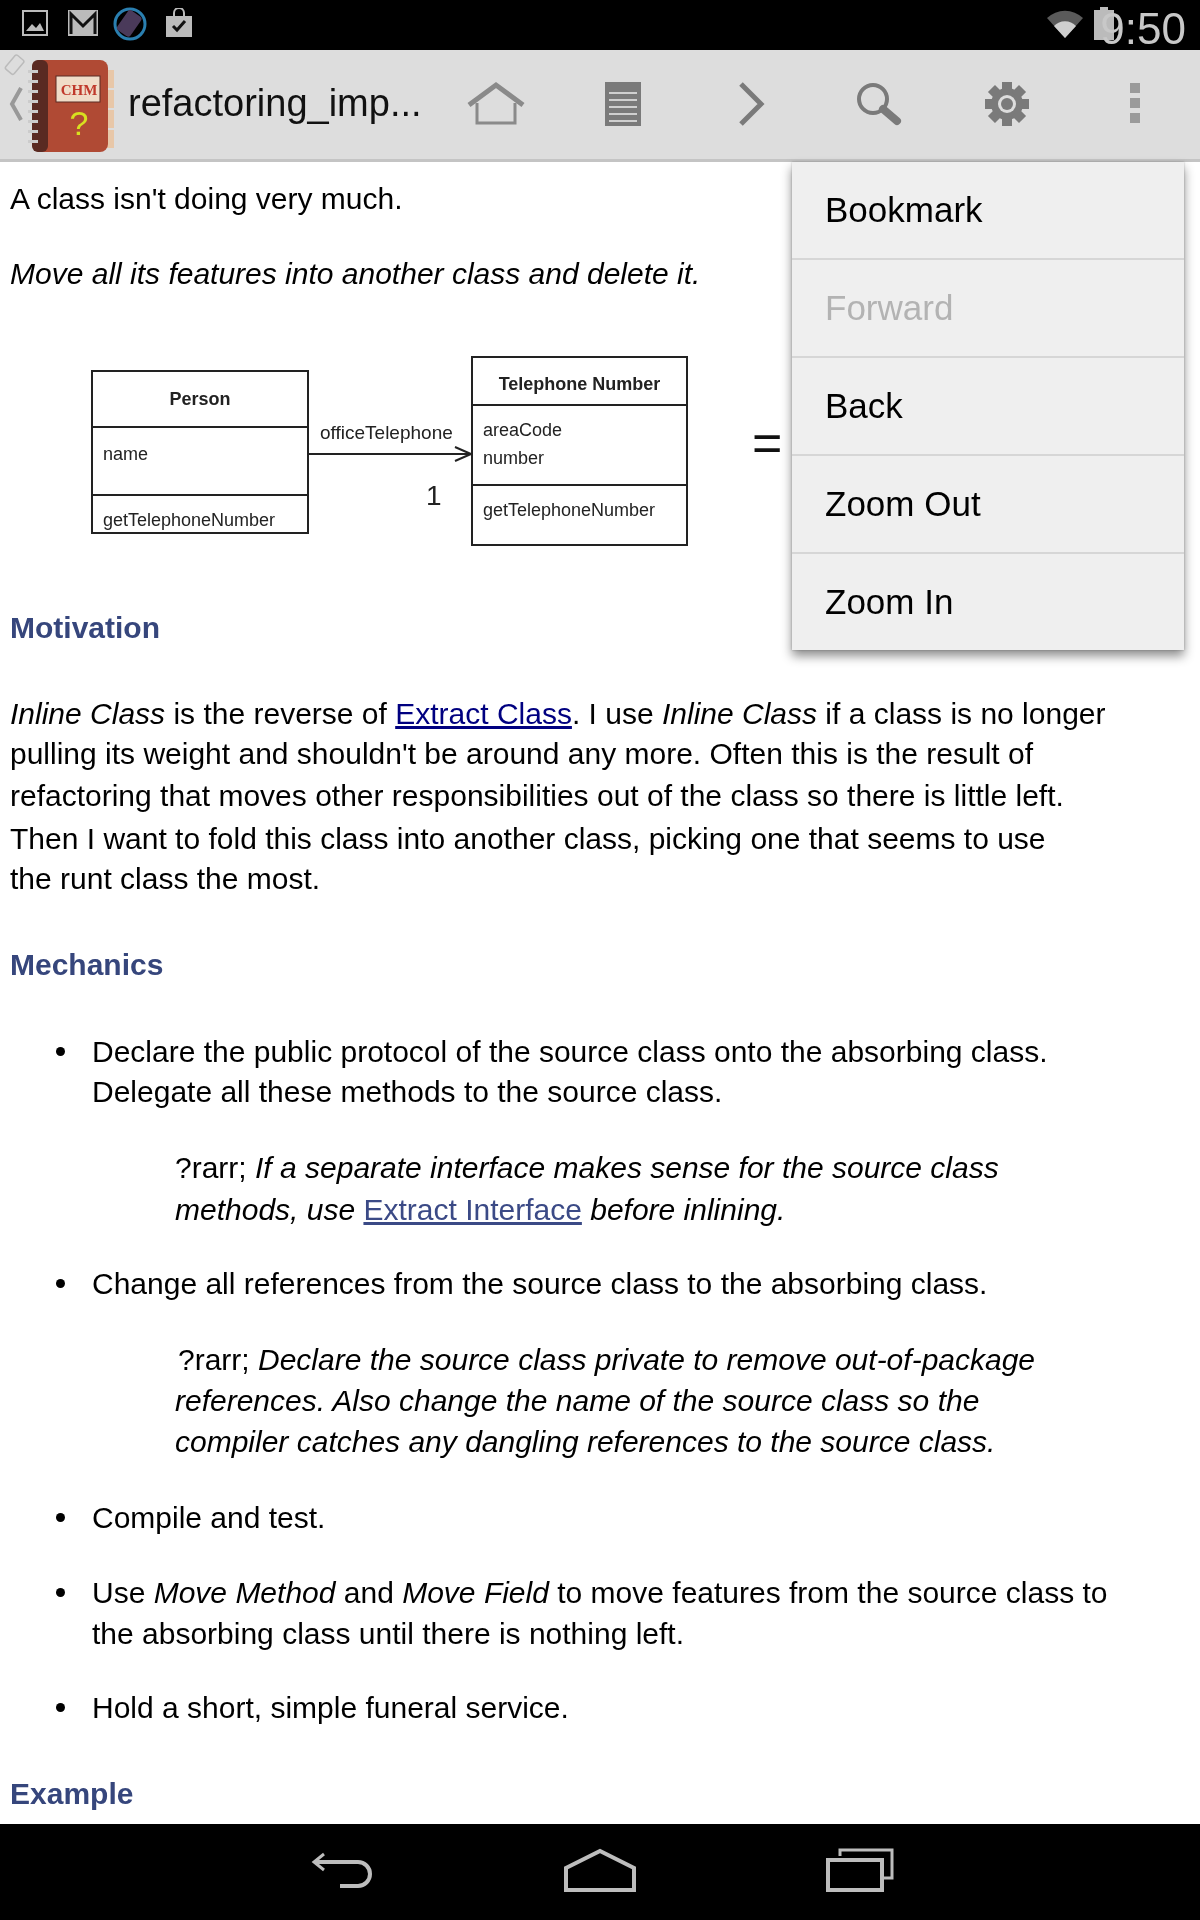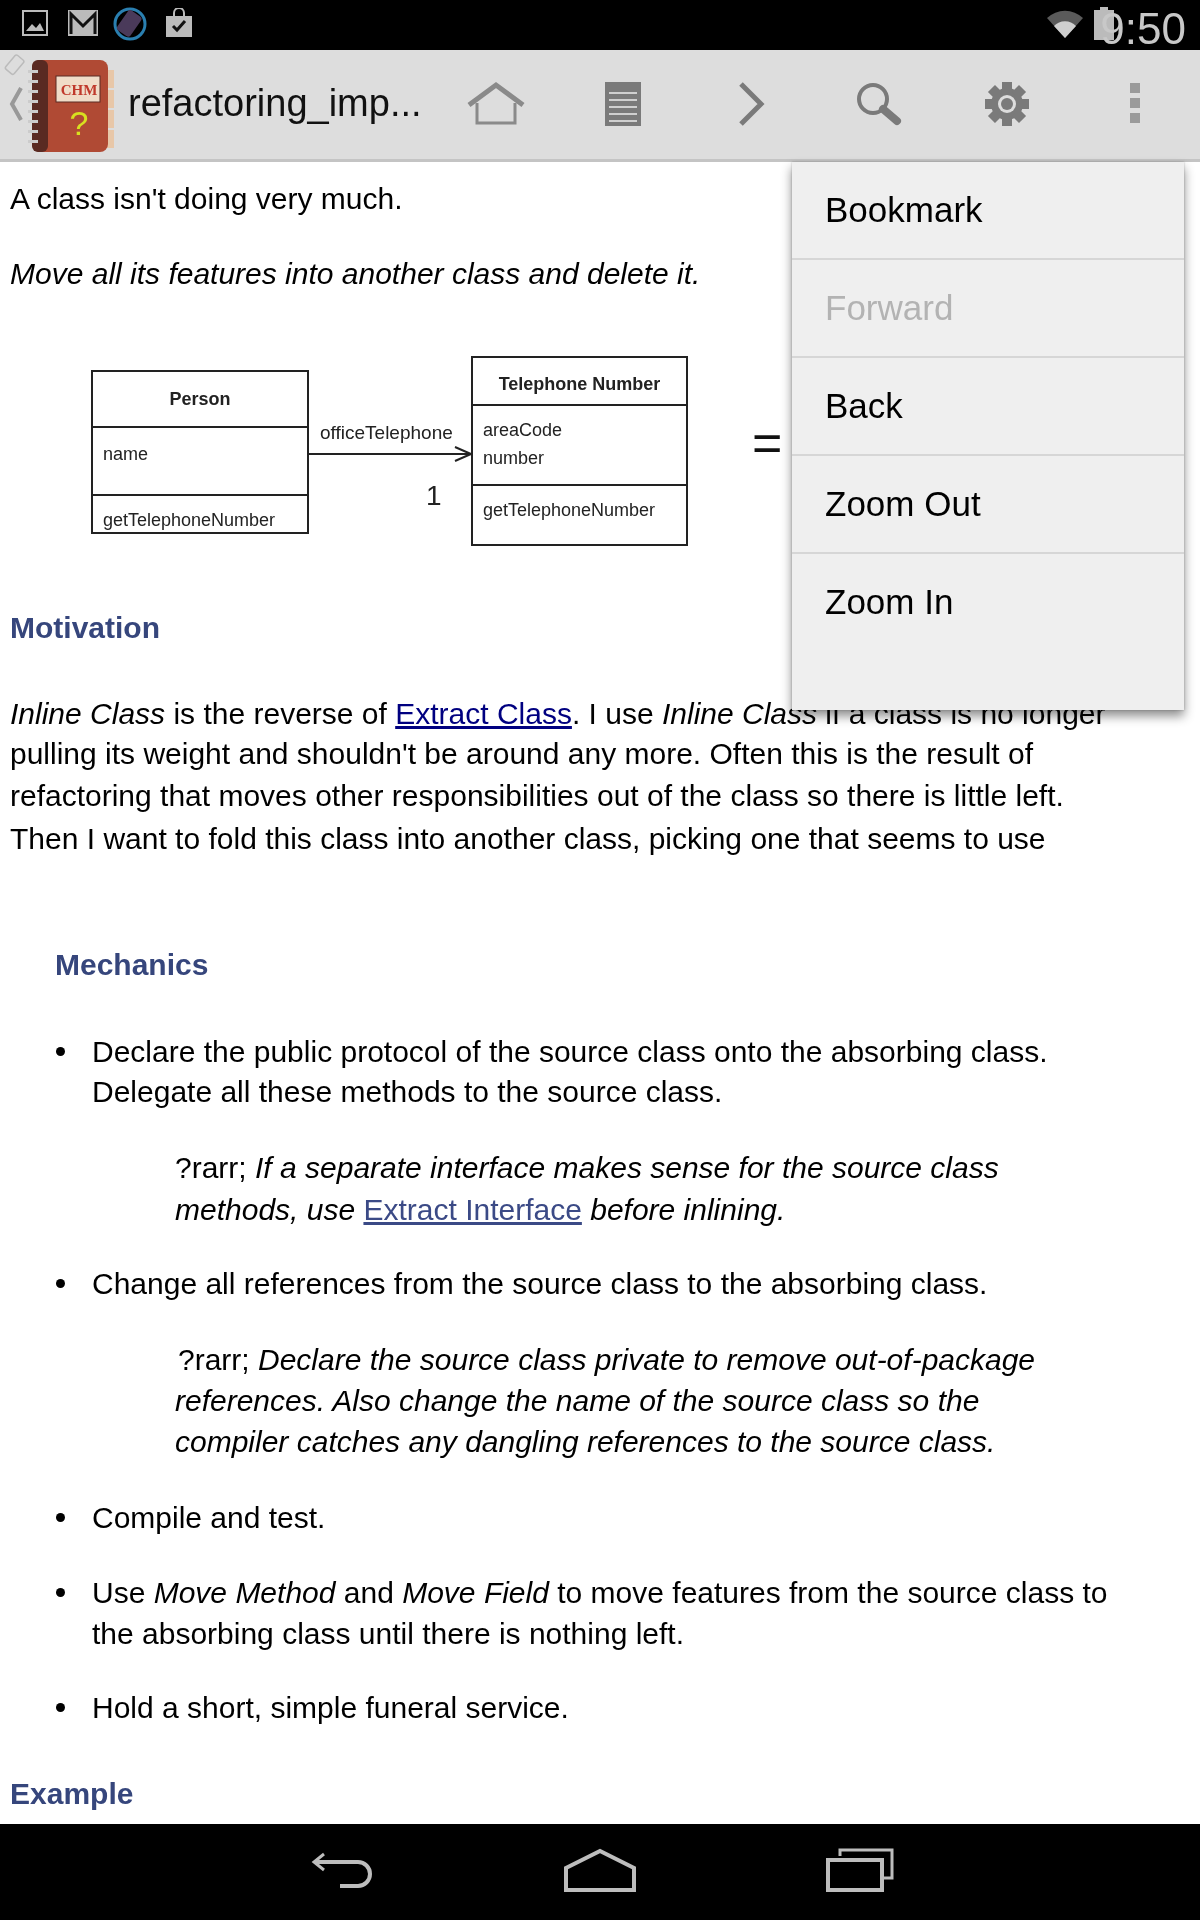--- a/index.html
+++ b/index.html
@@ -29,21 +29,21 @@
   .bullet-dot { position: absolute; left: 56px; width: 9px; height: 9px; border-radius: 50%; background: #000; }
 
   
   .uml-box { position: absolute; border: 2px solid #222; background: #fff; }
   .uml-sec { border-bottom: 2px solid #222; font-size: 18px; color: #222; padding-left: 10px; font-family: "Liberation Sans", sans-serif; }
   .uml-sec:last-child { border-bottom: none; }
   .uml-title { font-weight: bold; text-align: center; padding-left: 0; }
   .uml-label { position: absolute; font-size: 19px; color: #222; white-space: nowrap; }
 
   
-  .menu { position: absolute; left: 792px; top: 162px; width: 392px; height: 548px; background: #efefef; box-shadow: 0 6px 10px rgba(0,0,0,0.45), 0 0 2px rgba(0,0,0,0.25); z-index: 10; }
+  .menu { position: absolute; left: 792px; top: 162px; width: 392px; height: 488px; background: #efefef; box-shadow: 0 6px 10px rgba(0,0,0,0.45), 0 0 2px rgba(0,0,0,0.25); z-index: 10; }
   .menu-item { height: 98px; border-bottom: 2px solid #d6d6d6; display: flex; align-items: center; padding-left: 33px; font-size: 35px; color: #000; cursor: pointer; font-family: "Liberation Sans", sans-serif; }
   .menu-item:last-child { border-bottom: none; height: 96px; }
   .menu-item.disabled { color: #b3b3b3; }
 
   
   .nav-bar { position: absolute; left: 0; top: 1824px; width: 1200px; height: 96px; background: #000; }
   .nav-btn { position: absolute; top: 0; width: 160px; height: 96px; display: flex; align-items: center; justify-content: center; cursor: pointer; }
 </style>
 </head>
 <body>
@@ -219,22 +219,23 @@
       <div class="uml-sec" style="height:50px; line-height:48px;">getTelephoneNumber</div>
     </div>
     <div class="uml-label" style="left:752px; top:258px; font-size:52px; color:#111;">=</div>
   </div>
 
   <div class="heading" style="top:442px;">Motivation</div>
   <div class="line" style="left:10px; top:528px;"><span class="ital">Inline Class</span><span> is the reverse of </span><a class="link1">Extract Class</a><span>. I use </span><span class="ital">Inline Class</span><span> if a class is no longer</span></div>
   <div class="line" style="left:10px; top:568px;">pulling its weight and shouldn't be around any more. Often this is the result of</div>
   <div class="line" style="left:10px; top:610px;">refactoring that moves other responsibilities out of the class so there is little left.</div>
   <div class="line" style="left:10px; top:653px;">Then I want to fold this class into another class, picking one that seems to use</div>
-
-  <div class="heading" style="top:779px;margin-left:45px;">Mechanics</div>
+  <div class="line" style="left:10px; top:693px;">the runt class the most.</div>
+
+  <div class="heading" style="top:779px;">Mechanics</div>
 
   <div>
     <div>
       <span class="bullet-dot" style="top:882px;"></span>
       <div class="line" style="left:92px; top:866px;">Declare the public protocol of the source class onto the absorbing class.</div>
       <div class="line" style="left:92px; top:906px;">Delegate all these methods to the source class.</div>
       <div class="line" style="left:175px; top:982px;"><span>?rarr; </span><span class="ital">If a separate interface makes sense for the source class</span></div>
       <div class="line ital" style="left:175px; top:1024px;"><span>methods, use </span><a class="link2" style="font-style:normal;">Extract Interface</a><span> before inlining.</span></div>
     </div>
 

